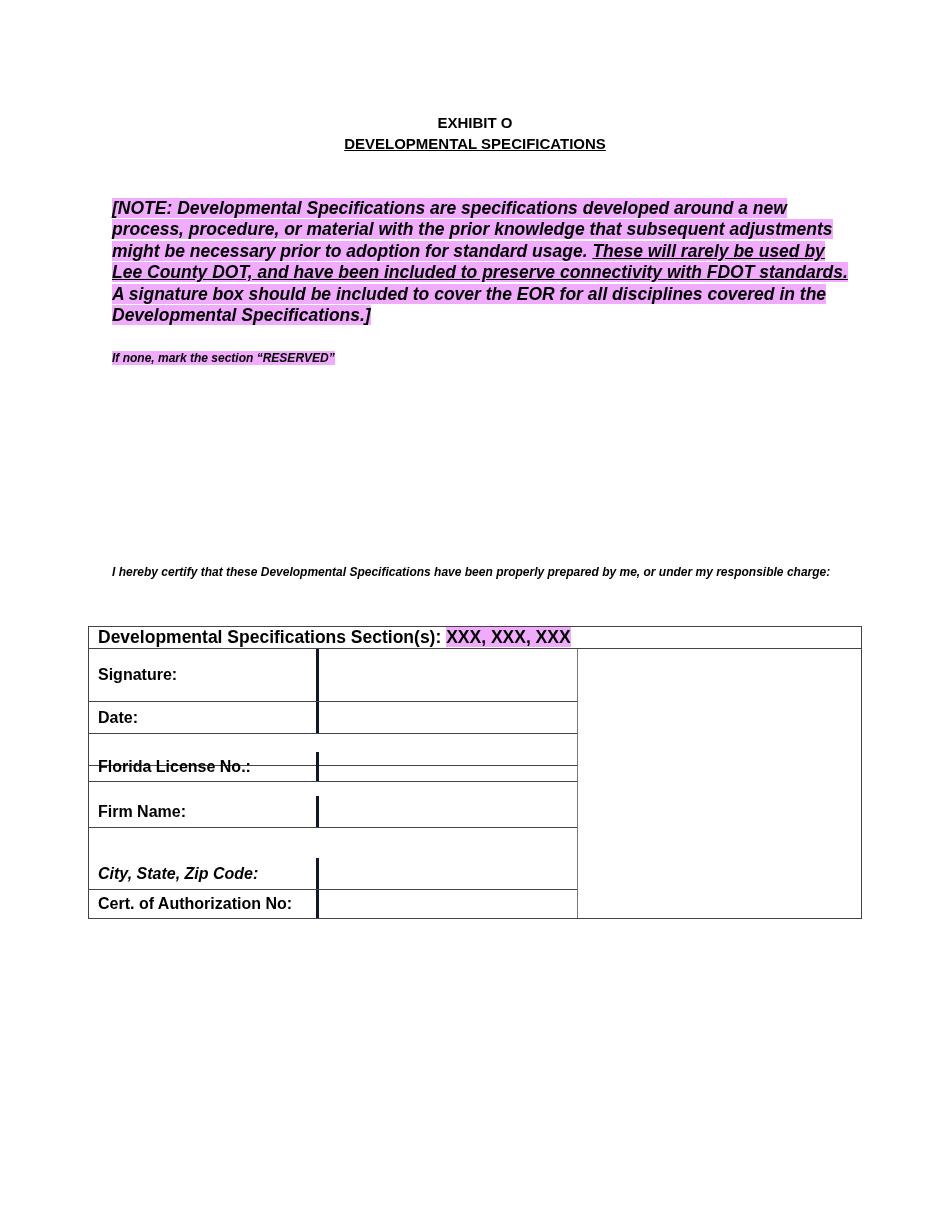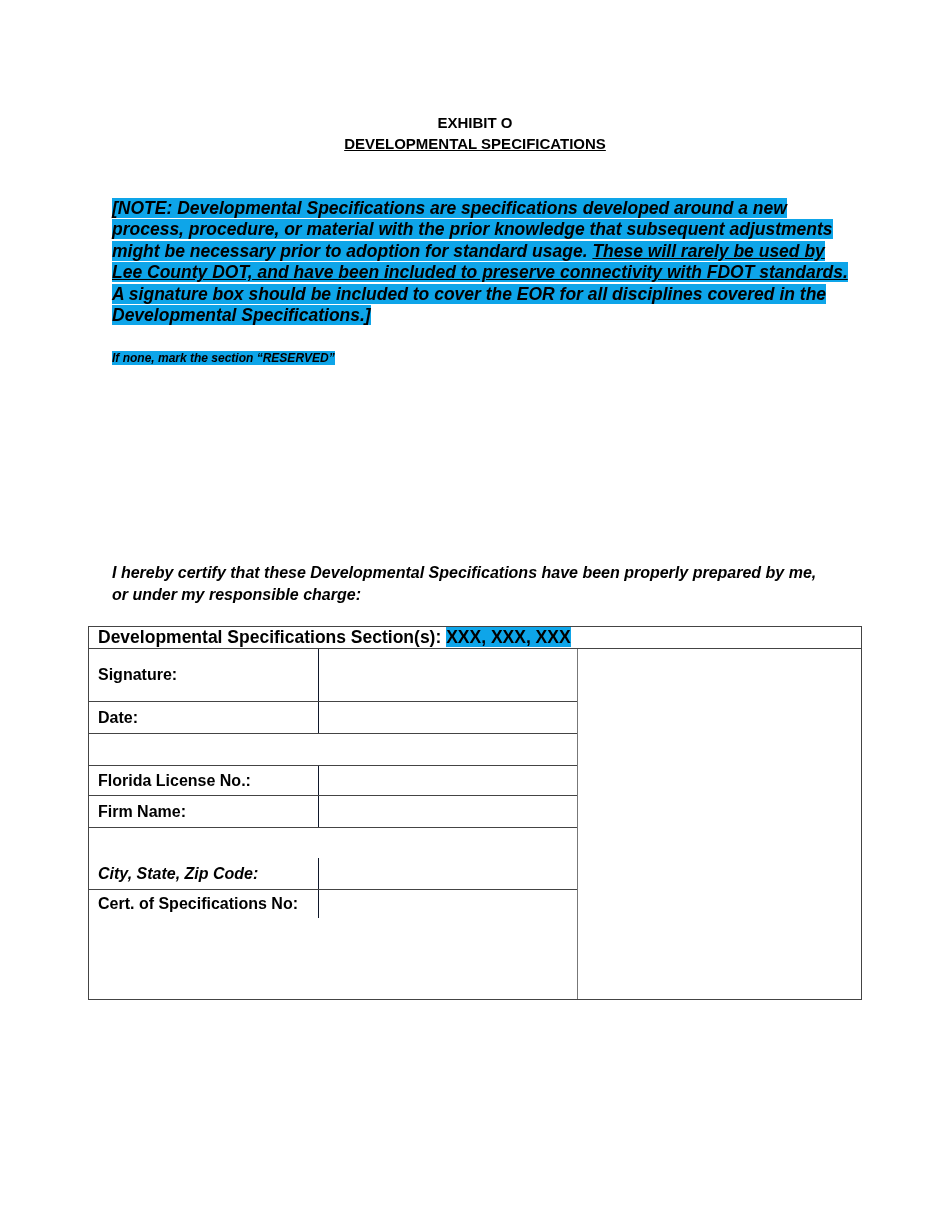--- a/index.html
+++ b/index.html
@@ -4,34 +4,34 @@
 <style>
   html, body { margin: 0; padding: 0; background: #ffffff; }
   body { width: 950px; height: 1230px; position: relative; overflow: hidden;
          font-family: "Liberation Sans", sans-serif; color: #000; }
   .title { position: absolute; left: 0; width: 950px; text-align: center;
            font-weight: bold; font-size: 15px; line-height: 21px; }
   .title1 { top: 112px; }
   .title2 { top: 133px; text-decoration: underline; }
   .note { position: absolute; left: 112px; top: 198px; width: 740px;
           font-weight: bold; font-style: italic; font-size: 17.5px; line-height: 21.4px; }
-  .hl { background: #0ea5e9; }
+  .hl { background: #f0abfc; }
   .u { text-decoration: underline; }
   .reserved { position: absolute; left: 112px; top: 348px; font-weight: bold;
               font-style: italic; font-size: 12px; line-height: 21px; }
   .certify { position: absolute; left: 112px; top: 562px; width: 720px;
-             font-weight: bold; font-style: italic; font-size: 16px; line-height: 21.5px; }
-  .sigtable { position: absolute; left: 88px; top: 626px; width: 774px; height: 374px;
+             font-weight: bold; font-style: italic; font-size: 12px; line-height: 21.5px; }
+  .sigtable { position: absolute; left: 88px; top: 626px; width: 774px; height: 293px;
               border: 1px solid #444; box-sizing: border-box; }
   .hdr { position: absolute; left: 0; top: 0; width: 772px; height: 22px;
          border-bottom: 1px solid #444; font-weight: bold; font-size: 17.5px; line-height: 21px; padding-left: 9px; box-sizing: border-box; white-space: nowrap; }
   .row { position: absolute; left: 0; width: 489px; border-bottom: 1px solid #444; box-sizing: border-box; }
   .row:last-of-type { border-bottom: none; }
   .lbl { position: absolute; left: 0; top: 0; bottom: 0; width: 230px;
-         border-right: 1px solid #0f172a; box-sizing: border-box;
+         border-right: 3px solid #0f172a; box-sizing: border-box;
          font-weight: bold; font-size: 16px; padding-left: 9px; display: flex; align-items: center; }
   .val { position: absolute; left: 230px; top: 0; bottom: 0; width: 259px; box-sizing: border-box; }
   .vdiv { position: absolute; left: 488px; top: 22px; bottom: 0; width: 1px; background: #777; }
   .sealbox { position: absolute; left: 489px; top: 22px; right: 0; bottom: 0; }
 </style>
 </head>
 <body>
 
 <div class="title title1">EXHIBIT O</div>
 <div class="title title2">DEVELOPMENTAL SPECIFICATIONS</div>
@@ -55,32 +55,32 @@
     <div class="lbl">Signature:</div>
     <div class="val"></div>
   </div>
   <div class="row" style="top:75px;height:32px;">
     <div class="lbl">Date:</div>
     <div class="val"></div>
   </div>
   <div class="row" style="top:107px;height:32px;">
     <div class="val"></div>
   </div>
-  <div class="row" style="top:139px;height:30px;">
+  <div class="row" style="top:125px;height:30px;">
     <div class="lbl">Florida License No.:</div>
     <div class="val"></div>
   </div>
   <div class="row" style="top:169px;height:32px;text-align:right;">
     <div class="lbl">Firm Name:</div>
     <div class="val"></div>
   </div>
   <div class="row" style="top:231px;height:32px;font-style:italic;">
     <div class="lbl">City, State, Zip Code:</div>
     <div class="val"></div>
   </div>
   <div class="row" style="top:263px;height:28px;border-bottom:none;">
-    <div class="lbl">Cert. of Specifications No:</div>
+    <div class="lbl">Cert. of Authorization No:</div>
     <div class="val"></div>
   </div>
 
   <div class="vdiv"></div>
   <div class="sealbox"></div>
 </div>
 
 </body></html>

